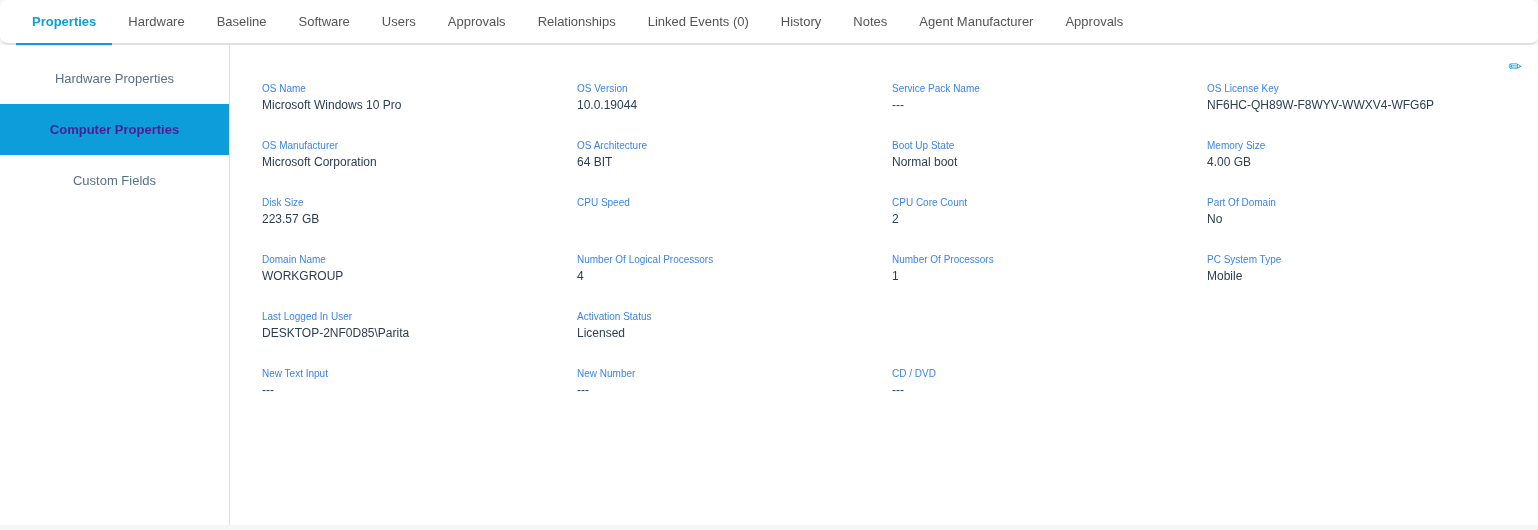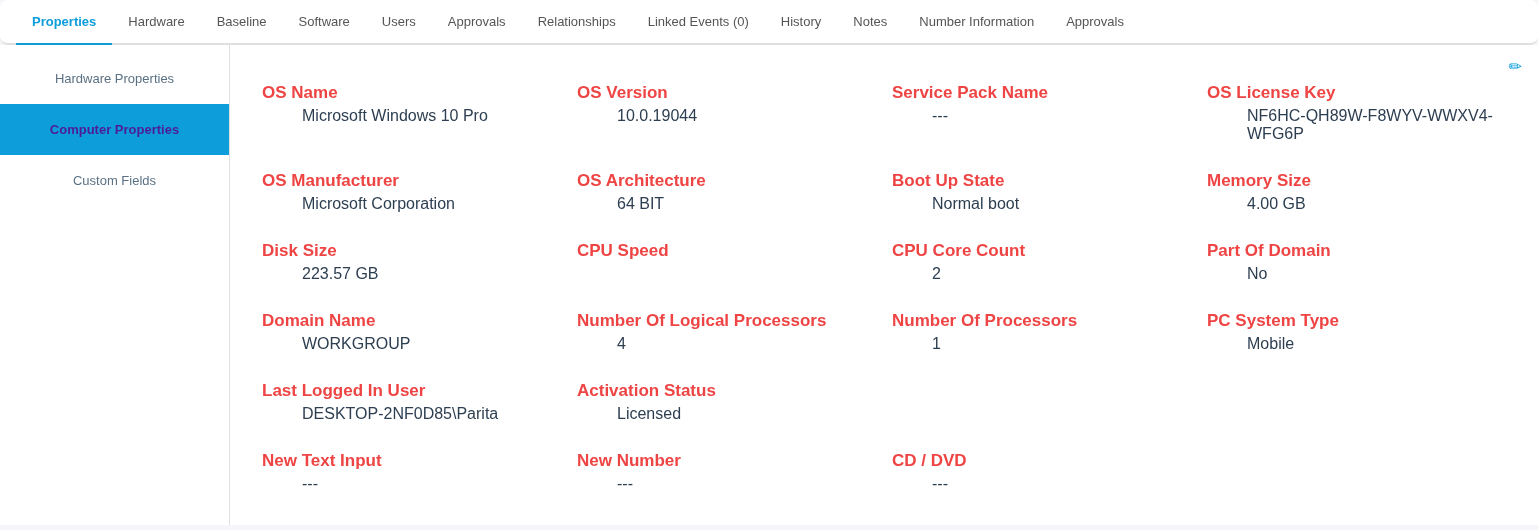--- a/index.html
+++ b/index.html
@@ -76,49 +76,47 @@
       grid-template-columns: repeat(4, 1fr);
       gap: 0;
       margin-top: 8px;
     }
 
     .prop-cell {
       padding: 14px 16px 14px 8px;
     }
 
     .prop-label {
-      color: #ef4444;
-      font-size: 17px;
+      color: #3b82f6;
+      font-size: 10px;
       margin-bottom: 4px;
-      font-weight: bold;
     }
 
     .prop-value {
       color: #2c3e50;
-      font-size: 16px;
+      font-size: 12px;
       font-weight: 400;
       word-break: break-all;
-      margin-left: 40px;
     }
   </style>
 </head>
 <body>
 
 <nav class="top-nav">
 <div class="top-nav-item active">Properties</div>
     <div class="top-nav-item">Hardware</div>
     <div class="top-nav-item">Baseline</div>
     <div class="top-nav-item">Software</div>
     <div class="top-nav-item">Users</div>
     <div class="top-nav-item">Approvals</div>
     <div class="top-nav-item">Relationships</div>
     <div class="top-nav-item">Linked Events (0)</div>
     <div class="top-nav-item">History</div>
     <div class="top-nav-item">Notes</div>
-    <div class="top-nav-item">Number Information</div>
+    <div class="top-nav-item">Agent Manufacturer</div>
     <div class="top-nav-item">Approvals</div>
   </nav>
 
 <div class="main-layout">
 
   <aside class="sidebar">
   <div class="sidebar-item">Hardware Properties</div>
       <div class="sidebar-item active">Computer Properties</div>
       <div class="sidebar-item">Custom Fields</div>
     </aside>

